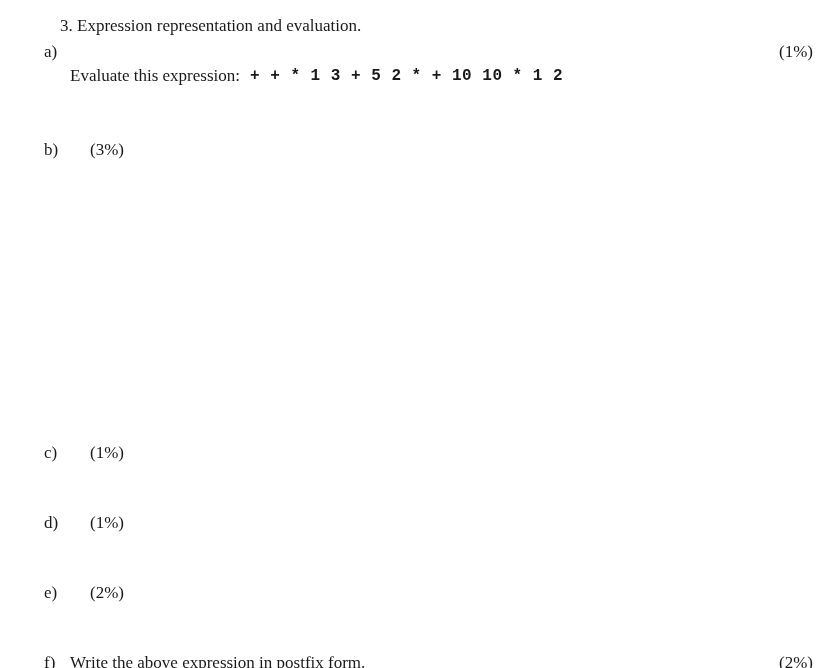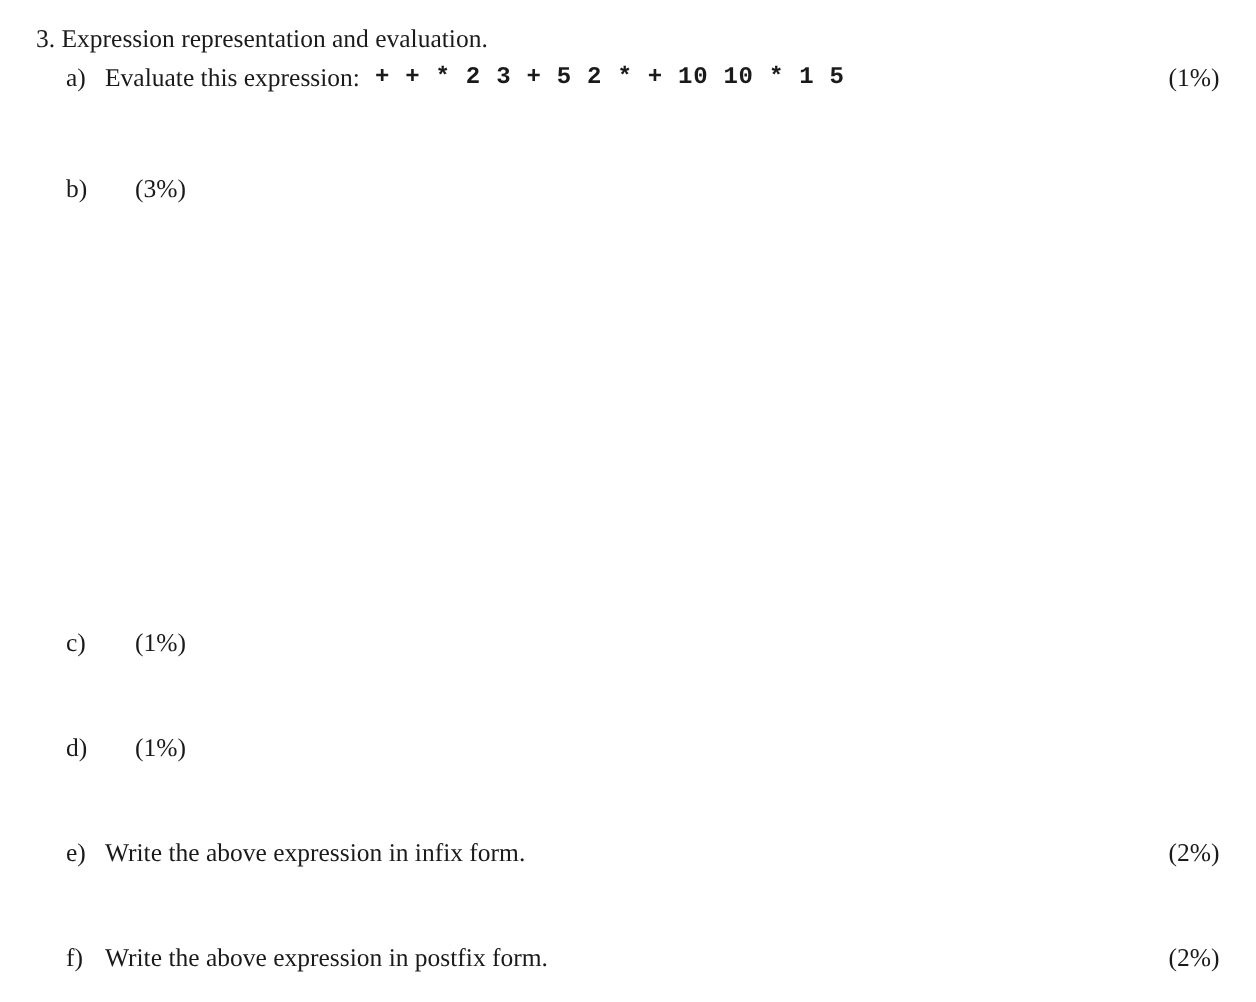--- a/index.html
+++ b/index.html
@@ -12,20 +12,21 @@
       height: 668px;
       background: #ffffff;
       font-family: 'Times New Roman', Times, serif;
       font-size: 17px;
       color: #1a1a1a;
       padding: 14px 24px;
       line-height: 1.4;
     }
     .question-header {
       margin-bottom: 2px;
+      margin-left: 36px;
     }
     .sub-question {
       display: flex;
       align-items: flex-start;
       margin-left: 20px;
       margin-top: 2px;
     }
     .sub-question.gap-large {
       margin-top: 50px;
     }
@@ -48,21 +49,22 @@
       flex-shrink: 0;
     }
     .mono {
       font-family: 'Courier New', Courier, monospace;
       font-weight: bold;
       font-size: 16px;
       letter-spacing: 0.5px;
     }
     .row-a {
       display: flex;
-      align-items: flex-start;
+      align-items: flex-end;
+      margin-top: 24px;
     }
     .a-text-part {
       flex: 0 0 auto;
     }
     .a-expr-part {
       flex: 1;
       padding-left: 10px;
     }
   </style>
 </head>
@@ -70,21 +72,21 @@
 
 <div class="question-header">
   <span>3.</span>
   <span>Expression representation and evaluation.</span>
 </div>
 
 <div class="sub-question">
   <div class="sub-label">a)</div>
   <div class="sub-text row-a">
     <span class="a-text-part">Evaluate this expression:</span>
-    <span class="a-expr-part mono">+ + * 2  3 + 5  2 * + 10  10 * 1  5</span>
+    <span class="a-expr-part mono">+ + * 1  3 + 5  2 * + 10  10 * 1  2</span>
   </div>
   <div class="percent">(1%)</div>
 </div>
 
 <div class="sub-question gap-large">
   <div class="sub-label">b)</div>
   <div class="percent">(3%)</div>
 </div>
 
 <div class="sub-question gap-huge">
@@ -92,21 +94,20 @@
   <div class="percent">(1%)</div>
 </div>
 
 <div class="sub-question gap-medium">
   <div class="sub-label">d)</div>
   <div class="percent">(1%)</div>
 </div>
 
 <div class="sub-question gap-medium">
   <div class="sub-label">e)</div>
-  <div class="sub-text">Write the above expression in infix form.</div>
   <div class="percent">(2%)</div>
 </div>
 
 <div class="sub-question gap-medium">
   <div class="sub-label">f)</div>
   <div class="sub-text">Write the above expression in postfix form.</div>
   <div class="percent">(2%)</div>
 </div>
 
 </body></html>

